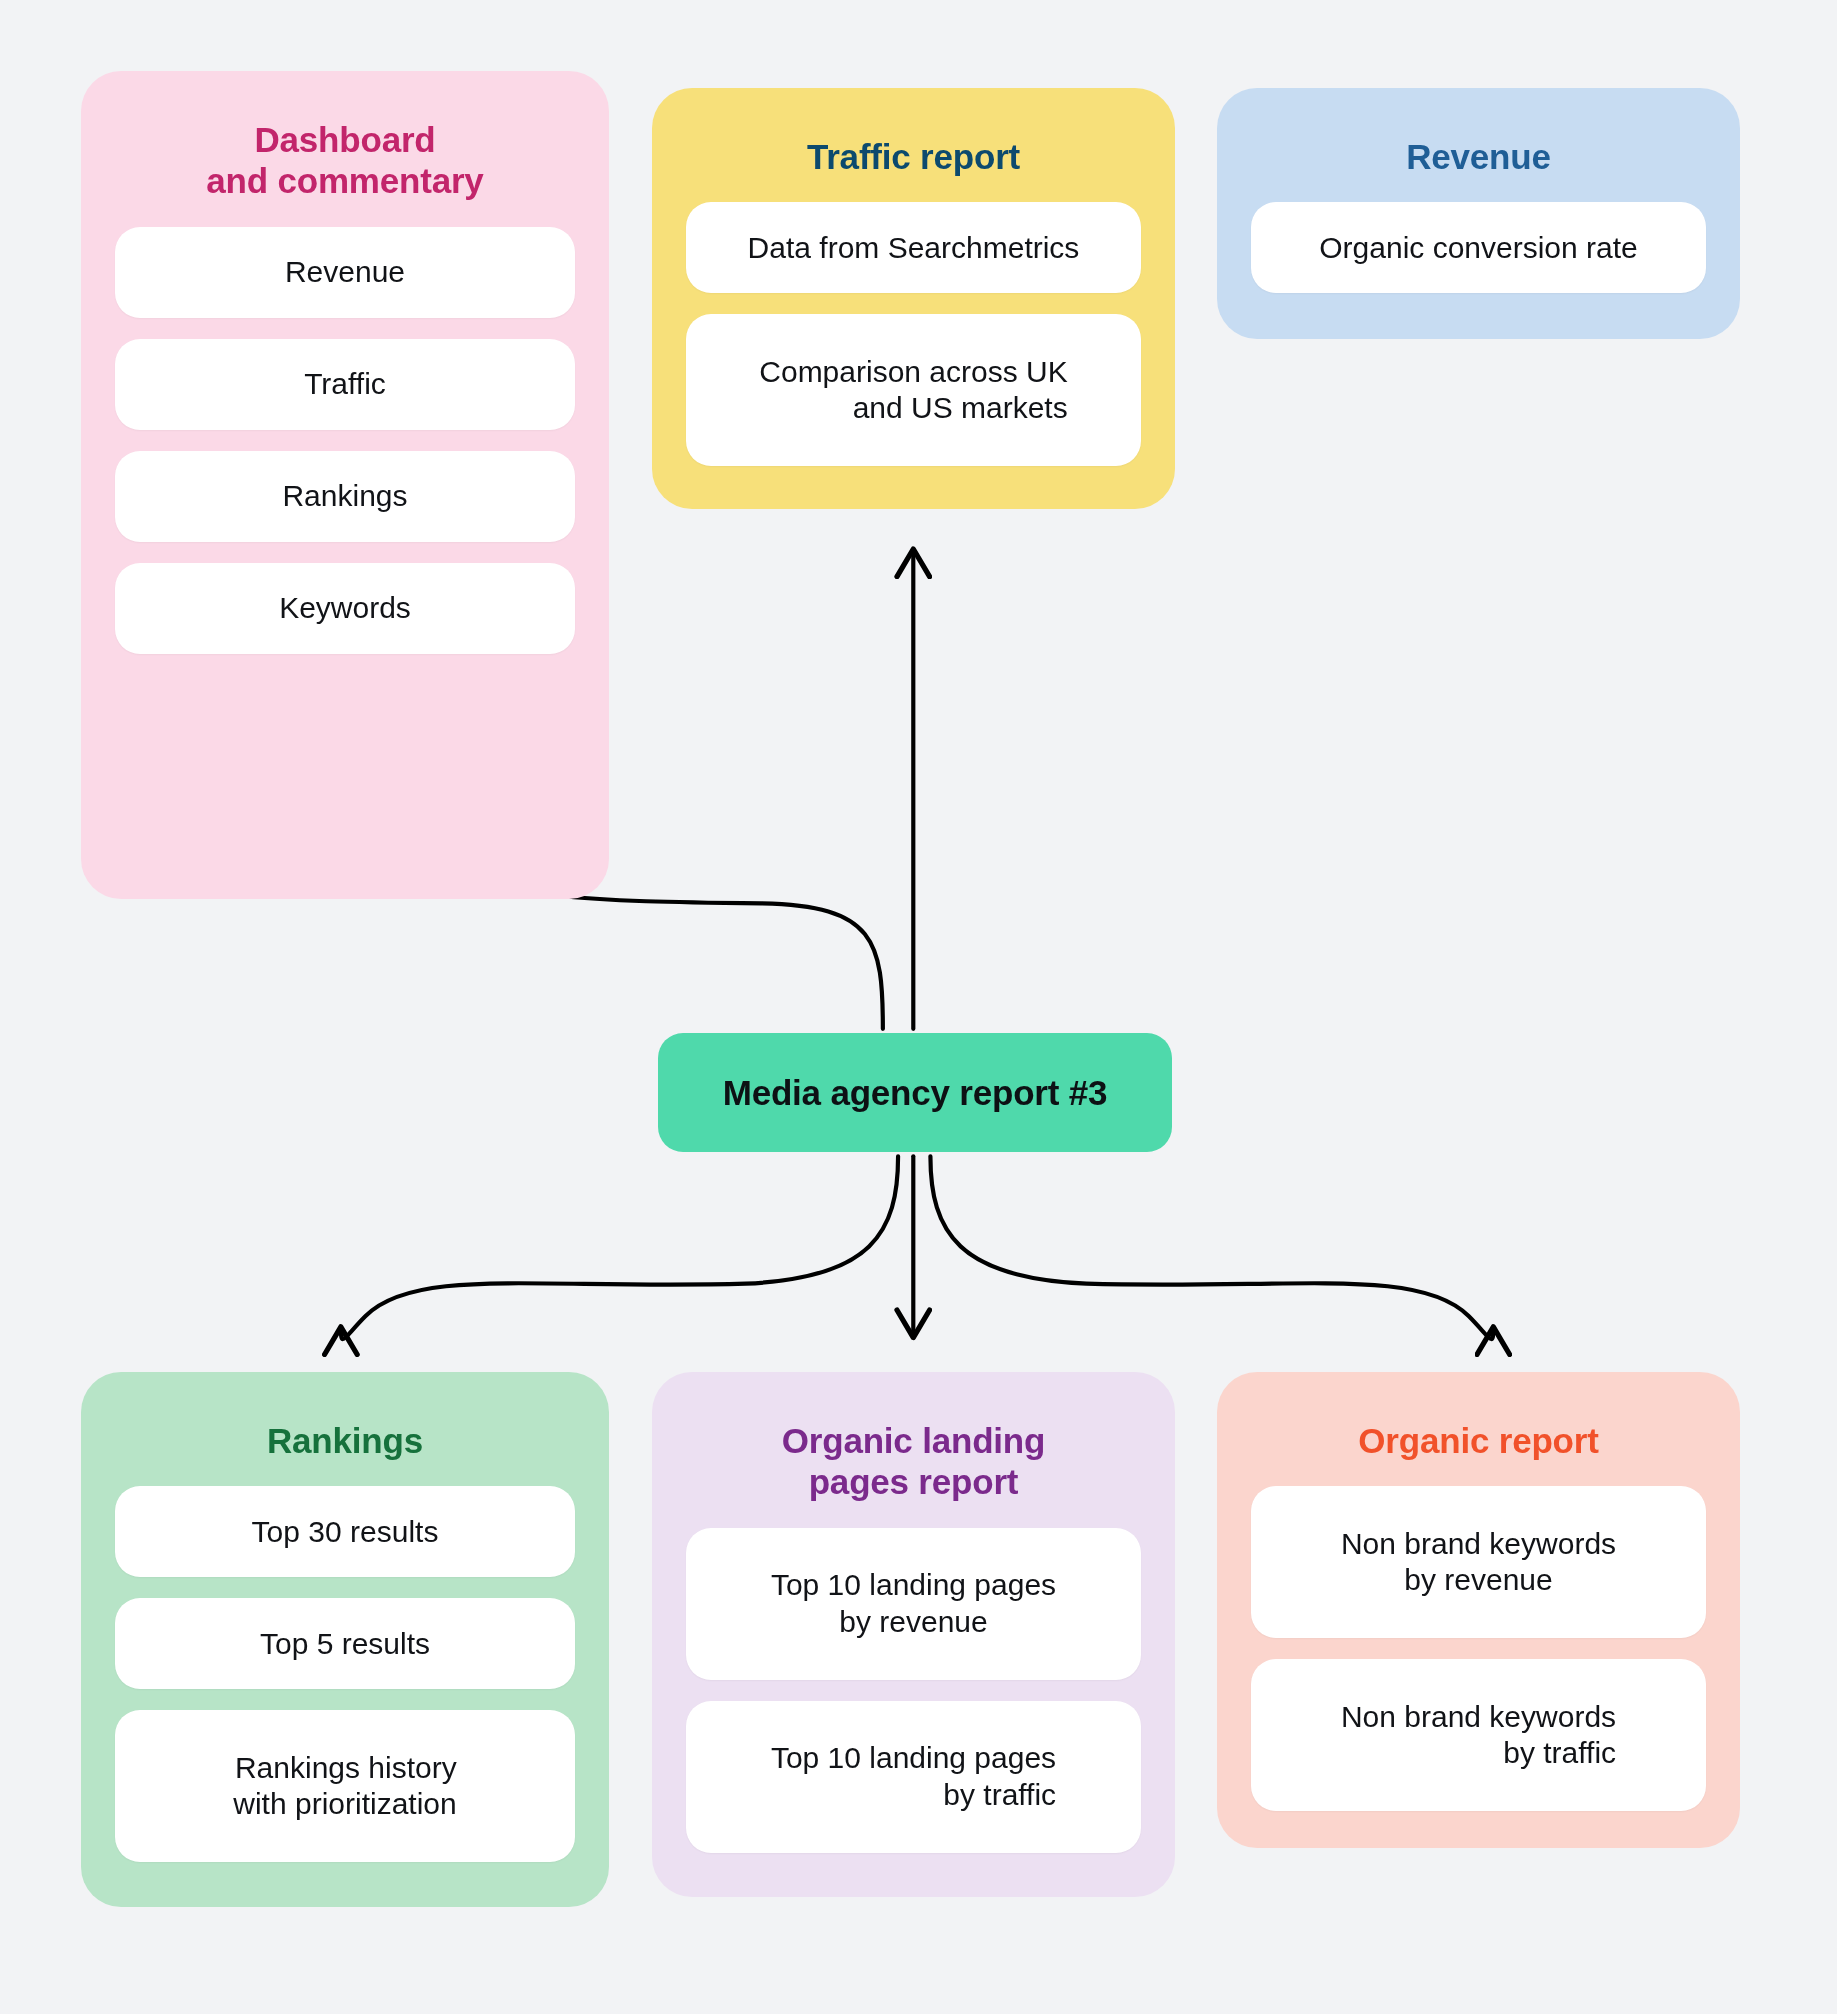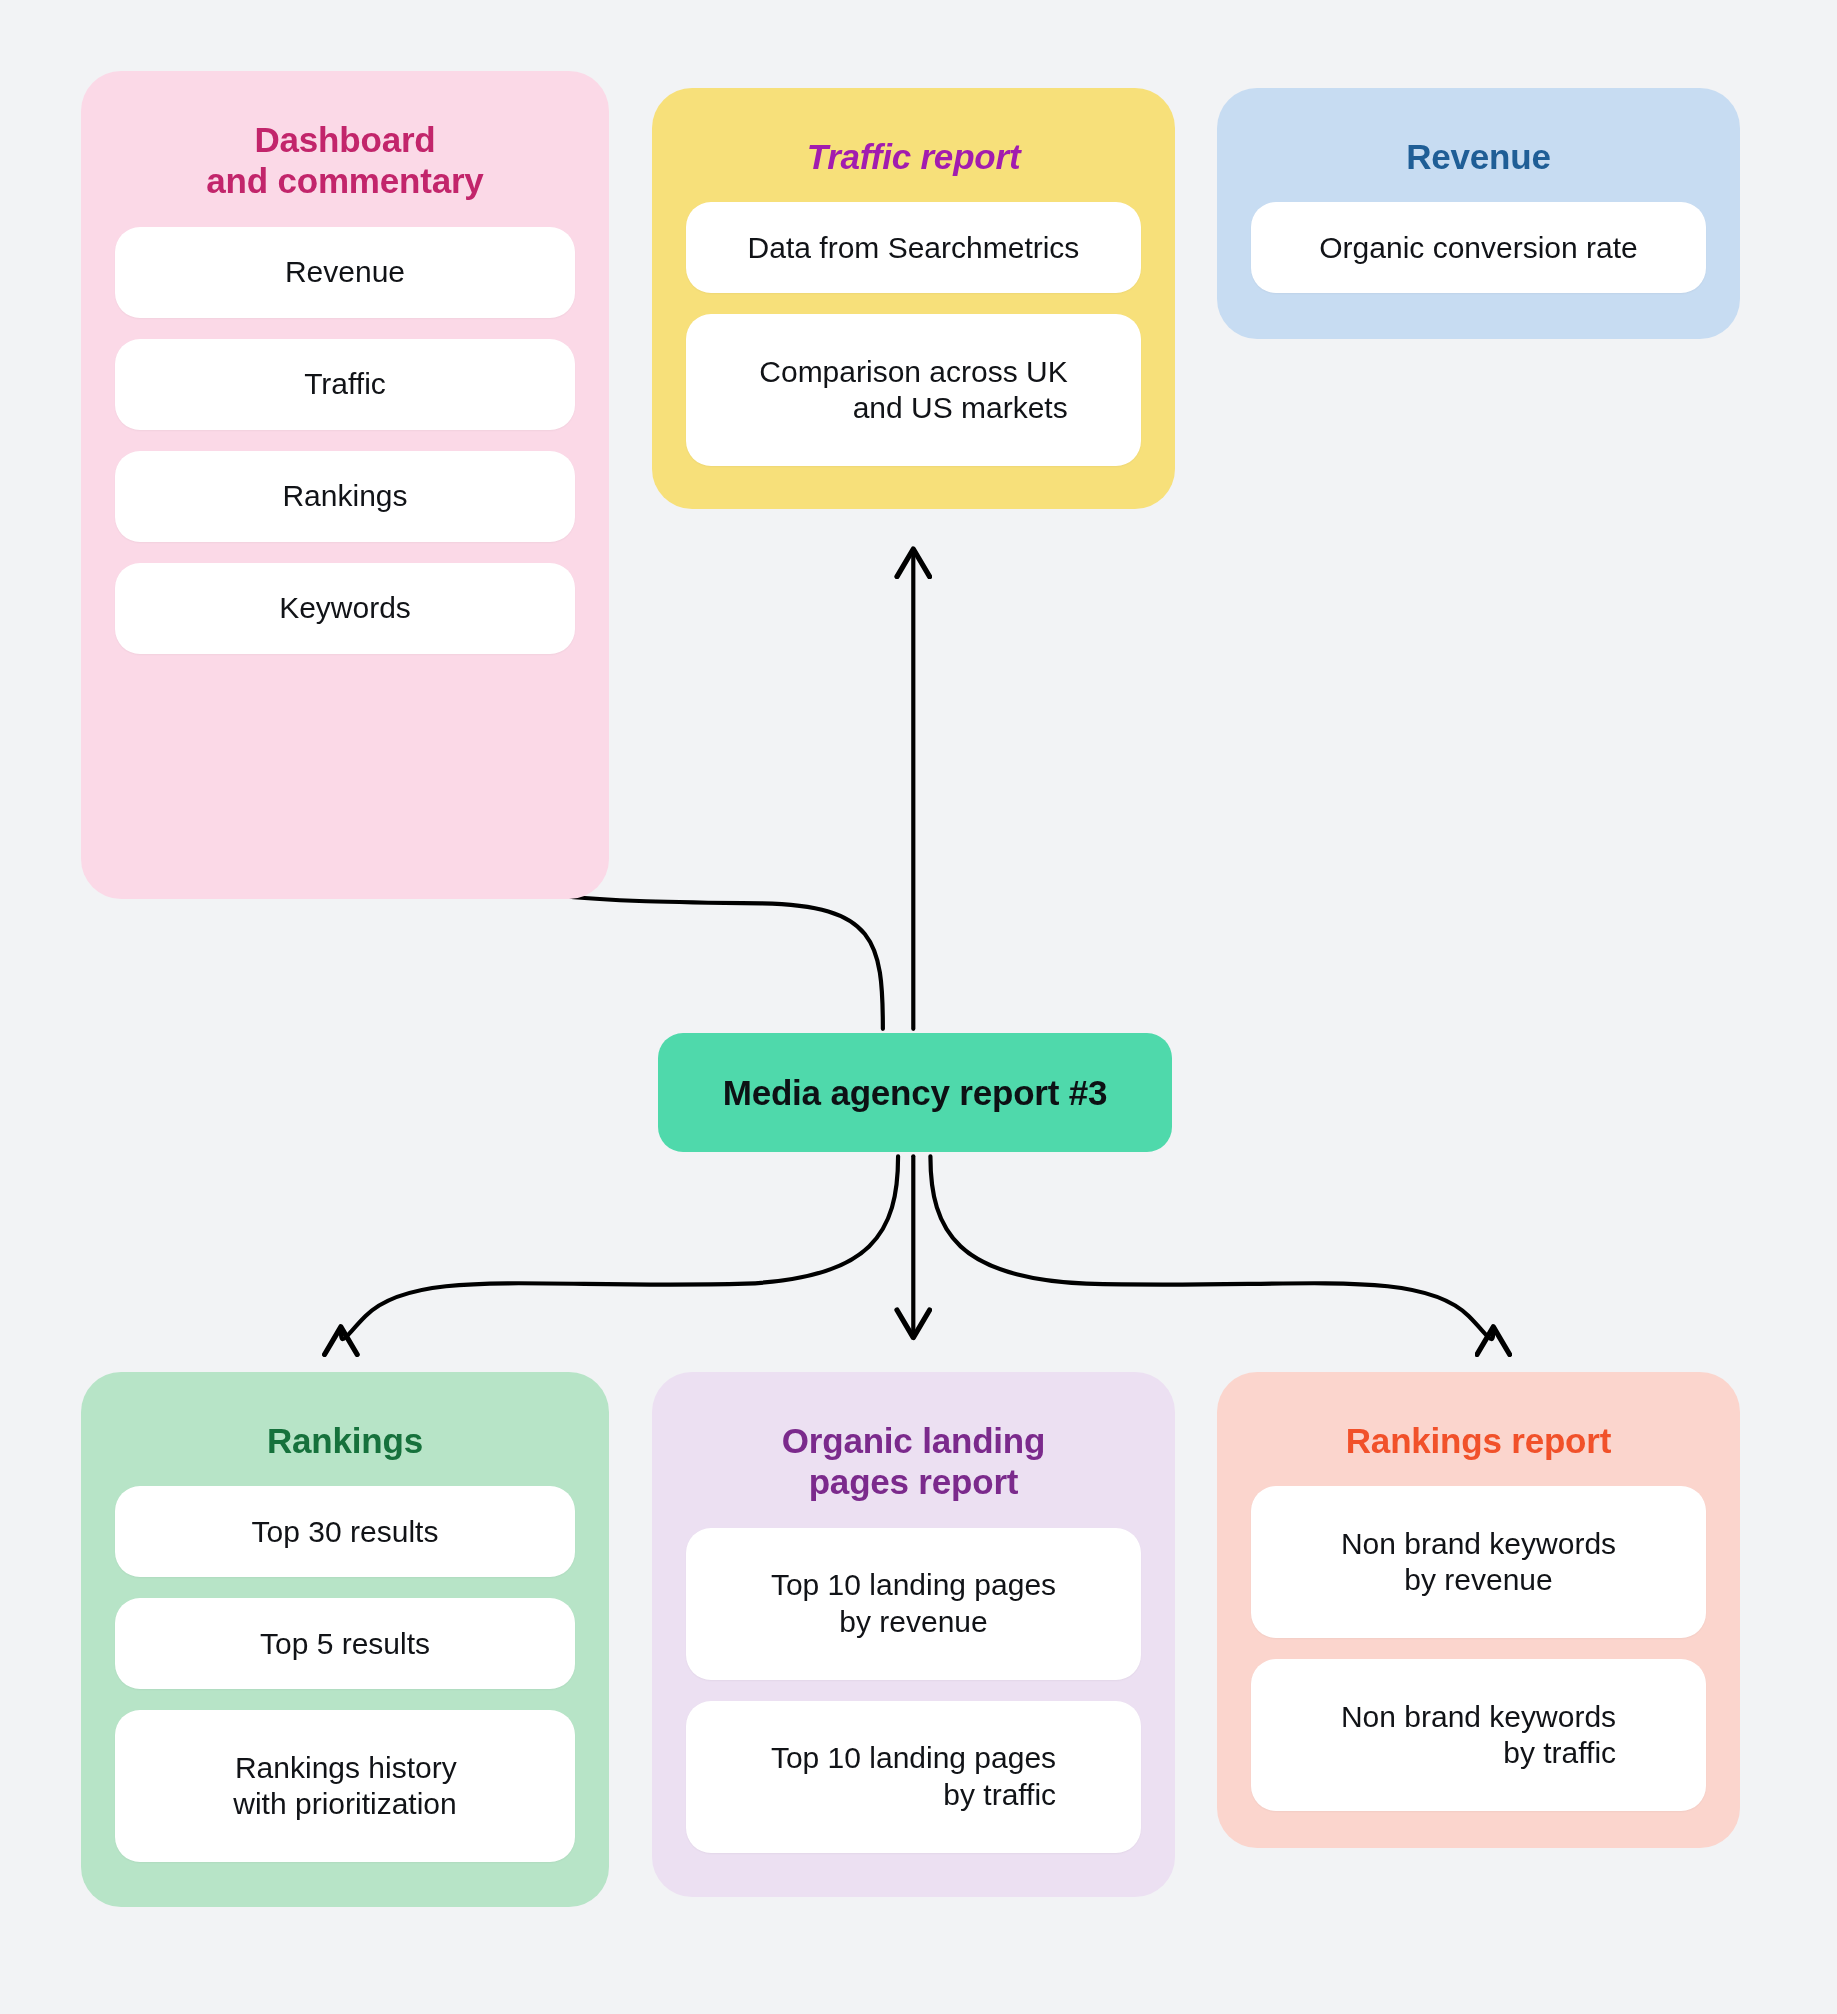--- a/index.html
+++ b/index.html
@@ -71,21 +71,21 @@
   #card-dashboard {
     left: 81px;  top: 71px;  width: 528px;  height: 828px;
     background: #fbd9e7;
   }
   #card-dashboard .card-title { color: #c2256b; }
 
   #card-traffic {
     left: 652px; top: 88px;  width: 523px;  height: 421px;
     background: #f7e07a;
   }
-  #card-traffic .card-title { color: #a21caf; font-style: italic; }
+  #card-traffic .card-title { color: #0c4a6e; }
 
   #card-revenue {
     left: 1217px; top: 88px; width: 523px;  height: 251px;
     background: #c7dcf2;
   }
   #card-revenue .card-title { color: #1f5e96; }
 
   #card-rankings {
     left: 81px;  top: 1372px; width: 528px; height: 535px;
     background: #b7e4c7;
@@ -181,21 +181,21 @@
   <div class="card" id="card-landing">
     <div class="card-title">Organic landing
 pages report</div>
     <div class="item h2">Top 10 landing pages
 by revenue</div>
     <div class="item h2">Top 10 landing pages
 by traffic</div>
   </div>
 
   <div class="card" id="card-keywords">
-    <div class="card-title">Rankings report</div>
+    <div class="card-title">Organic report</div>
     <div class="item h2">Non brand keywords
 by revenue</div>
     <div class="item h2">Non brand keywords
 by traffic</div>
   </div>
 
 </div>
 
 
 </body></html>

